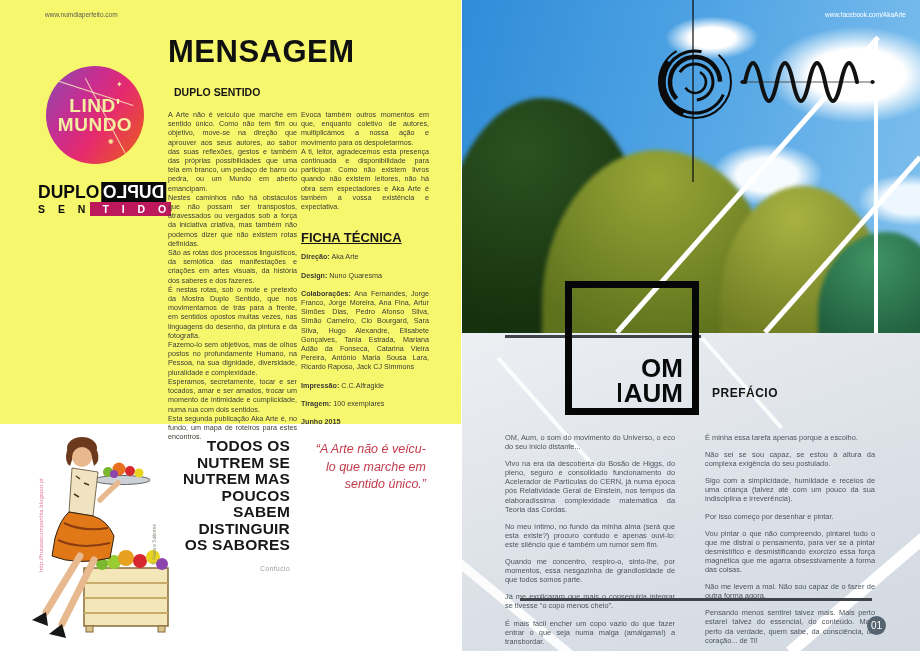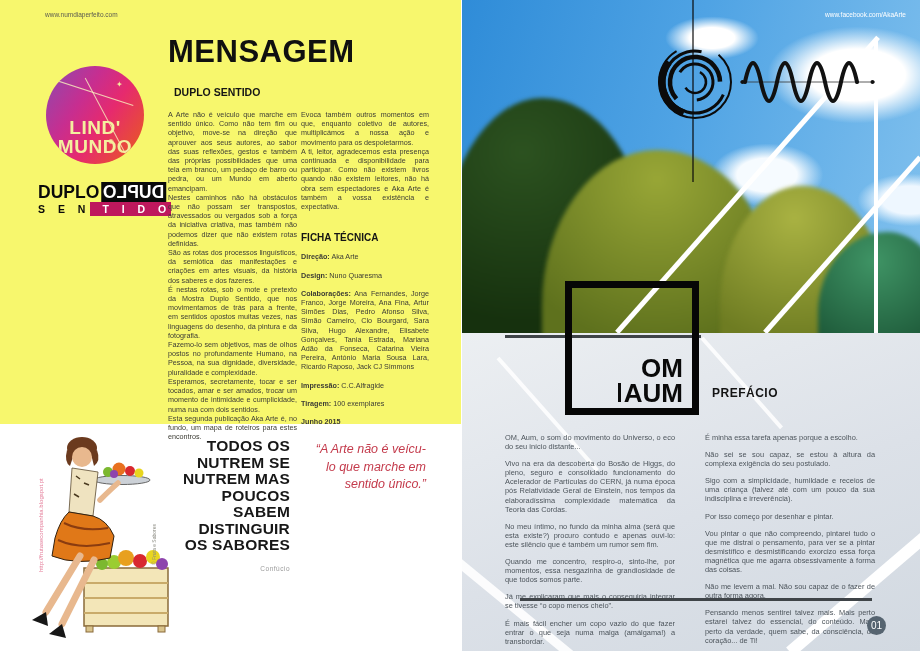--- a/index.html
+++ b/index.html
@@ -6,36 +6,36 @@
   body{width:920px;height:651px;position:relative;overflow:hidden;background:#fff;
        font-family:"Liberation Sans",sans-serif;}
   .abs{position:absolute;}
   
   .yellow{left:0;top:0;width:461px;height:424px;background:#f7f76d;}
   .url-left{left:45px;top:11px;font-size:6.5px;color:#5a5a50;}
   .lind{left:46px;top:66px;width:98px;height:98px;border-radius:50%;
         background:linear-gradient(125deg,#8a4bb0 0%,#c72e90 35%,#e62a6e 58%,#e8532c 90%);
         overflow:hidden;}
   .lind .txt{position:absolute;left:0;top:30px;width:100%;text-align:center;color:#f4ef9e;
-        font-weight:bold;font-size:19px;line-height:19px;letter-spacing:.5px;margin-top:22px;}
+        font-weight:bold;font-size:19px;line-height:19px;letter-spacing:.5px;}
   .lind .sp1{position:absolute;color:#f4ef9e;font-size:8px;left:70px;top:14px;}
   .lind .sp2{position:absolute;color:#f4ef9e;font-size:7px;left:62px;top:72px;}
   .lind .vine{position:absolute;width:110px;height:1px;background:rgba(250,245,190,.8);}
   .duplo{left:38px;top:182px;width:128px;}
   .duplo .r1{display:flex;align-items:center;font-weight:800;font-size:17.5px;line-height:20px;color:#0a0a0a;}
   .duplo .box{background:#0a0a0a;color:#fff;display:inline-block;transform:scaleX(-1);padding:0 2px;margin-left:2px;}
   .duplo .r2{margin-top:1px;font-weight:700;font-size:10.5px;letter-spacing:5px;color:#0a0a0a;white-space:nowrap;}
   .duplo .r2 .inv{background:#be185d;color:#fff;padding:1px 0 1px 12px;}
   .title{left:168px;top:34px;font-size:31px;font-weight:800;color:#101010;letter-spacing:.5px;}
   .subhead{left:168px;top:86px;font-size:10.5px;font-weight:700;color:#151515;padding-left:6px;}
   .col{width:129px;font-size:7.2px;line-height:9.2px;color:#3c3c34;text-align:justify;}
   .colL1{left:168px;top:110px;}
   .colL2{left:301px;top:110px;width:128px;}
   .col p{margin:0 0 0 0;}
-  .ficha-h{font-size:10px;font-weight:700;color:#151515;margin:22px 0 10px 0;}
+  .ficha-h{font-size:13px;font-weight:700;color:#151515;margin:22px 0 10px 0;text-decoration:underline;}
   .fe{margin-top:9px;}
   .fl{font-weight:700;}
   .headline{left:150px;top:438px;width:140px;text-align:right;font-size:15.5px;line-height:16.5px;
             font-weight:800;color:#171717;letter-spacing:.2px;}
   .confucio{margin-top:7px;font-size:6.5px;font-weight:400;color:#9a9a9a;letter-spacing:.5px;}
   .redquote{left:293px;top:441px;width:133px;text-align:right;font-style:italic;
             font-size:12.5px;line-height:17.5px;color:#c43b4c;}
   .vurl{left:38px;top:572px;transform:rotate(-90deg);transform-origin:0 0;font-size:6px;color:#e47c99;white-space:nowrap;}
   .vcredit{left:151px;top:565px;transform:rotate(-90deg);transform-origin:0 0;font-size:5px;color:#8a8a80;white-space:nowrap;}
   

